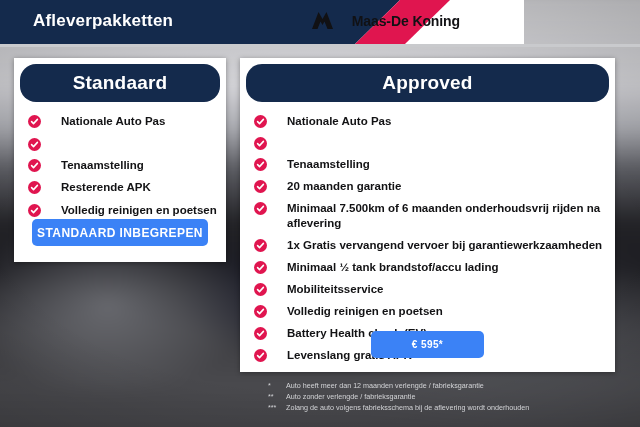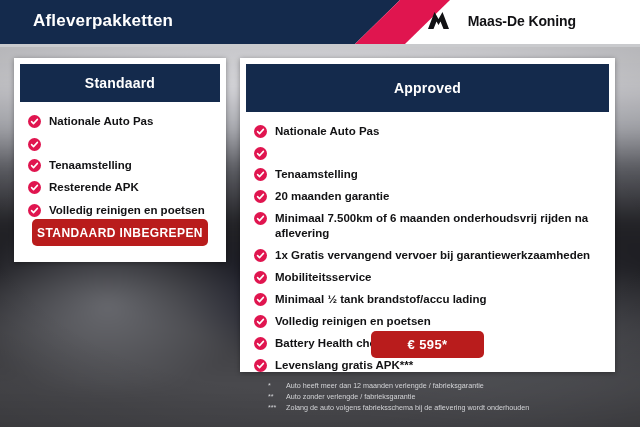--- a/index.html
+++ b/index.html
@@ -35,21 +35,21 @@
   .bg-vignette {
     position: absolute;
     inset: 0;
     background: radial-gradient(ellipse 120% 90% at 50% 55%, rgba(0,0,0,0) 40%, rgba(0,0,0,0.35) 100%);
   }
 
   
   .header {
     position: absolute;
     left: 0; top: 0;
-    width: 640px; height: 44px;
+    width: 524px; height: 44px;
     background: #ffffff;
     overflow: hidden;
   }
   .header-navy {
     position: absolute;
     left: 0; top: 0;
     width: 400px; height: 44px;
     background: #142a4c;
     clip-path: polygon(0 0, 400px 0, 355px 44px, 0 44px);
   }
@@ -94,66 +94,67 @@
   
   .card {
     position: absolute;
     background: #ffffff;
     box-shadow: 0 1px 5px rgba(0,0,0,0.35);
   }
   .card-head {
     background: #142a4c;
     color: #ffffff;
     text-align: center;
-    font-size: 14px;
+    font-size: 19px;
     font-weight: bold;
     letter-spacing: 0.2px;
     display: flex;
     align-items: center;
     justify-content: center;
+    border-radius: 16px;
   }
 
   .card-standaard { left: 14px; top: 58px; width: 212px; height: 204px; }
   .card-standaard .card-head { height: 38px; margin: 6px 6px 0 6px; }
 
   .card-approved { left: 240px; top: 58px; width: 375px; height: 314px; }
-  .card-approved .card-head { height: 48px; margin: 6px 6px 0 6px; }
+  .card-approved .card-head { height: 38px; margin: 6px 6px 0 6px; }
 
   
   .feature-list {
     list-style: none;
     margin: 0;
     padding: 0;
   }
   .feature-list.std { margin: 12px 0 0 14px; }
   .feature-list.apr { margin: 12px 0 0 14px; }
 
   .feature {
     display: flex;
     align-items: flex-start;
-    gap: 8px;
+    gap: 20px;
     color: #121214;
     font-size: 11.5px;
     font-weight: bold;
     line-height: 1.35;
   }
   .feature-list.std .feature { margin-bottom: 7px; }
   .feature-list.apr .feature { margin-bottom: 6.5px; }
 
   .check-icon {
     flex: 0 0 auto;
     width: 13px; height: 13px;
     margin-top: 1px;
     display: block;
   }
   .feature-text { display: block; max-width: 330px; }
 
   
   .pill {
-    background: #b91c1c;
+    background: #3b82f6;
     color: #ffffff;
     border: none;
     border-radius: 5px;
     font-family: "Liberation Sans", sans-serif;
     font-weight: bold;
     text-align: center;
     cursor: pointer;
     display: flex;
     align-items: center;
     justify-content: center;
@@ -167,21 +168,21 @@
   }
 
   .price-row {
     position: absolute;
     left: 0; bottom: 14px;
     width: 375px;
     display: flex;
     justify-content: center;
     gap: 26px;
   }
-  .btn-price { width: 113px; height: 27px; font-size: 13px; }
+  .btn-price { width: 113px; height: 27px; font-size: 10px; }
 
   
   .footnotes {
     position: absolute;
     left: 268px; top: 380px;
     width: 360px;
   }
   .footnote {
     display: flex;
     color: #d3d4d7;
@@ -296,28 +297,28 @@
             <circle cx="8" cy="8" r="8" fill="#e0154f"></circle>
             <path d="M4.4 8.2 L6.8 10.6 L11.6 5.4" stroke="#ffffff" stroke-width="1.9" fill="none" stroke-linecap="round" stroke-linejoin="round"></path>
           </svg>
         <span class="feature-text">1x Gratis vervangend vervoer bij garantiewerkzaamheden</span>
       </li>
       <li class="feature">
         <svg class="check-icon" viewBox="0 0 16 16">
             <circle cx="8" cy="8" r="8" fill="#e0154f"></circle>
             <path d="M4.4 8.2 L6.8 10.6 L11.6 5.4" stroke="#ffffff" stroke-width="1.9" fill="none" stroke-linecap="round" stroke-linejoin="round"></path>
           </svg>
+        <span class="feature-text">Minimaal ½ tank brandstof/accu lading</span>
+      </li>
+      <li class="feature">
+        <svg class="check-icon" viewBox="0 0 16 16">
+            <circle cx="8" cy="8" r="8" fill="#e0154f"></circle>
+            <path d="M4.4 8.2 L6.8 10.6 L11.6 5.4" stroke="#ffffff" stroke-width="1.9" fill="none" stroke-linecap="round" stroke-linejoin="round"></path>
+          </svg>
         <span class="feature-text">Mobiliteitsservice</span>
-      </li>
-      <li class="feature">
-        <svg class="check-icon" viewBox="0 0 16 16">
-            <circle cx="8" cy="8" r="8" fill="#e0154f"></circle>
-            <path d="M4.4 8.2 L6.8 10.6 L11.6 5.4" stroke="#ffffff" stroke-width="1.9" fill="none" stroke-linecap="round" stroke-linejoin="round"></path>
-          </svg>
-        <span class="feature-text">Minimaal ½ tank brandstof/accu lading</span>
       </li>
       <li class="feature">
         <svg class="check-icon" viewBox="0 0 16 16">
             <circle cx="8" cy="8" r="8" fill="#e0154f"></circle>
             <path d="M4.4 8.2 L6.8 10.6 L11.6 5.4" stroke="#ffffff" stroke-width="1.9" fill="none" stroke-linecap="round" stroke-linejoin="round"></path>
           </svg>
         <span class="feature-text">Volledig reinigen en poetsen</span>
       </li>
       <li class="feature">
         <svg class="check-icon" viewBox="0 0 16 16">

